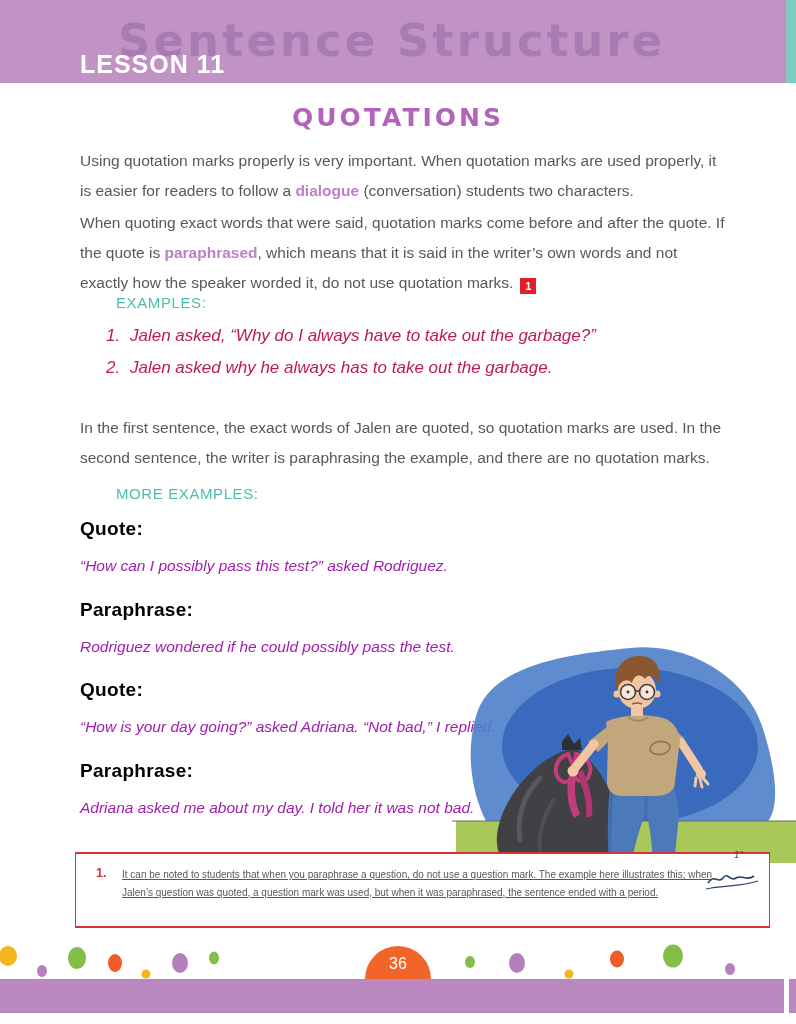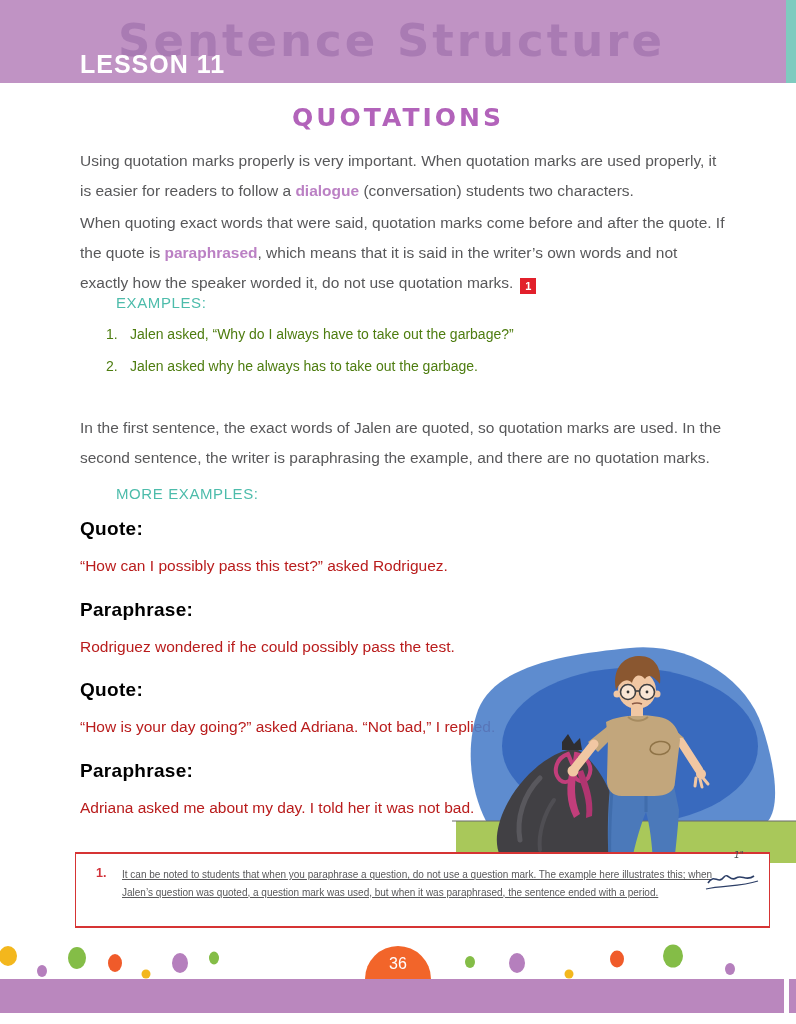--- a/index.html
+++ b/index.html
@@ -34,27 +34,27 @@
   }
   .purple-bold { color:#bb80c4; font-weight:bold; font-style:normal;text-align:right; }
   .footnote-ref {
     display:inline-block; width:16px; height:16px; margin-left:7px;
     background:#e2202b; color:#ffffff; font-size:11px; font-weight:bold;
     text-align:center; line-height:16px; vertical-align:-2px; font-style:normal;
   }
   .teal-heading {
     position:absolute; left:80px; font-size:15px; letter-spacing:.6px; color:#4dbcab;margin-left:36px;
   }
-  .example-item { position:absolute; left:106px; width:620px; font-size:14px; color:#4d7c0f; }
+  .example-item { position:absolute; left:106px; width:620px; font-size:17px; font-style:italic; color:#be185d; }
   .example-item .num { display:inline-block; width:24px; }
   .purple-label {
     position:absolute; left:80px; font-size:19px; font-weight:bold;
     letter-spacing:.3px; color:#000000;
   }
-  .quote-text { position:absolute; left:80px; width:560px; font-size:15.5px; color:#b91c1c; }
+  .quote-text { position:absolute; left:80px; width:560px; font-size:15.5px; font-style:italic; color:#a21caf; }
   
   .illustration { position:absolute; left:450px; top:638px; width:346px; height:240px; z-index:1; }
   
   .footnote-box {
     position:absolute; left:75px; top:852px; width:695px; height:76px;
     background:#ffffff; border:1.5px solid #d63434;
     border-top-width:2.5px; border-bottom-width:2.5px; z-index:2;
     display:flex; padding:12px 18px 0 20px;
   }
   .footnote-num { width:26px; font-size:12.5px; font-weight:bold; color:#d2333b; }

